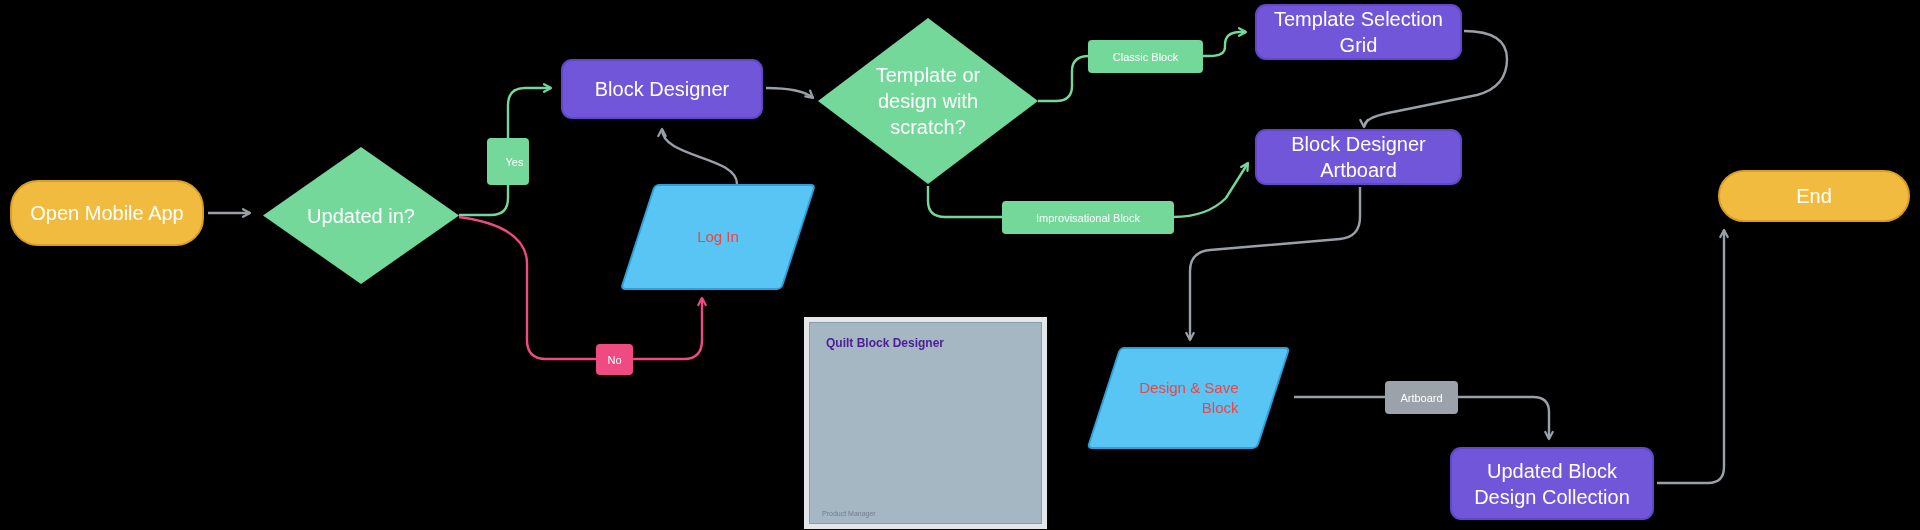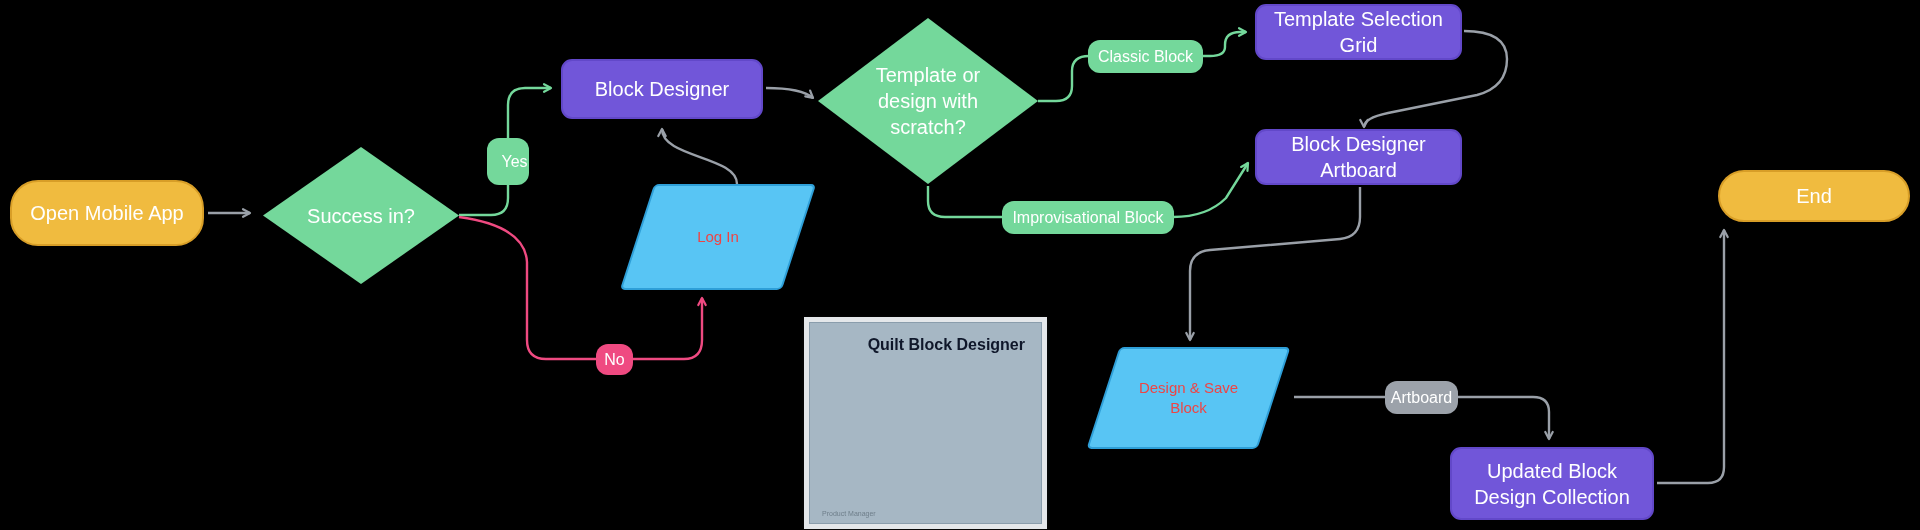--- a/index.html
+++ b/index.html
@@ -12,34 +12,34 @@
         border-radius:28px;}
   .process{background:var(--purple,#7156D9);border:2px solid #6248C9;border-radius:11px;}
   .diamond{clip-path:polygon(50% 0,100% 50%,50% 100%,0 50%);background:var(--green,#74D89B);}
   .para{position:absolute;box-sizing:border-box;}
   .para .para-bg{position:absolute;top:0;bottom:0;left:19px;right:19px;
         transform:skewX(-18deg);background:var(--blue,#58C5F4);
         border:2px solid var(--blue-border,#2E9FD8);border-radius:5px;}
   .para .para-txt{position:relative;z-index:1;height:100%;display:flex;align-items:center;
         justify-content:center;text-align:center;color:#ef4444;font-size:15px;line-height:1.35;}
   .chip{position:absolute;display:flex;align-items:center;justify-content:center;
-        color:#fff;font-size:16px;border-radius:12px;box-sizing:border-box;text-align:center;}
+        color:#fff;font-size:11px;border-radius:4px;box-sizing:border-box;text-align:center;}
   .chip.green{background:var(--green,#74D89B);}
   .chip.pink{background:var(--pink,#EF4A81);}
   .chip.gray{background:var(--gray-label,#9CA2AA);}
   .note{position:absolute;box-sizing:border-box;background:var(--note-edge,#E4E7EA);
         padding:5px;box-shadow:0 1px 4px rgba(255,255,255,0.06);}
   .note-inner{position:relative;width:100%;height:100%;box-sizing:border-box;
         background:var(--note-bg,#A6B7C4);border:1px solid #8A9DAC;padding:13px 16px;}
-  .note-title{font-size:16px;font-weight:700;color:#0f172a;margin:0 0 14px 0;text-align:right;}
+  .note-title{font-size:12px;font-weight:700;color:#4c1d95;margin:0 0 14px 0;}
   .note-list{margin:0;padding-left:21px;color:#243240;font-size:15px;}
   .note-list li{margin-bottom:9px;line-height:1.35;}
   .note-footer{position:absolute;left:12px;bottom:6px;font-size:7px;color:#6E7E8A;}
   .w110{width:112px;display:inline-block;}
-  .w100{width:100px;display:inline-block;}
+  .w100{width:100px;display:inline-block;text-align:right;}
 </style>
 </head>
 <body>
 
 <svg class="edges" width="1920" height="530" viewBox="0 0 1920 530">
   <defs>
     <marker id="ah-gray" viewBox="0 0 14 14" refX="11" refY="7" markerWidth="13" markerHeight="13" orient="auto" markerUnits="userSpaceOnUse">
       <path d="M3.5 3 L11 7 L3.5 11" fill="none" stroke="#9AA0A8" stroke-width="2.4" stroke-linecap="round" stroke-linejoin="round"></path>
     </marker>
     <marker id="ah-green" viewBox="0 0 14 14" refX="11" refY="7" markerWidth="13" markerHeight="13" orient="auto" markerUnits="userSpaceOnUse">
@@ -60,21 +60,21 @@
   <path d="M 1360 187 L 1360 217 Q 1360 237 1340 239 L 1210 250 Q 1190 252 1190 271 L 1190 340" fill="none" stroke="#9AA0A8" stroke-width="2.4" marker-end="url(#ah-gray)"></path>
   <path d="M 1294 397 L 1533 397 Q 1549 397 1549 412 L 1549 439" fill="none" stroke="#9AA0A8" stroke-width="2.4" marker-end="url(#ah-gray)"></path>
   <path d="M 1657 483 L 1708 483 Q 1724 483 1724 467 L 1724 230" fill="none" stroke="#9AA0A8" stroke-width="2.4" marker-end="url(#ah-gray)"></path>
 </svg>
 
 <div class="node start-end" style="left:10px;top:180px;width:194px;height:66px;">
   <span>Open  Mobile App</span>
 </div>
 
 <div class="node diamond" style="left:263px;top:147px;width:196px;height:137px;">
-  <span>Success in?</span>
+  <span>Updated in?</span>
 </div>
 
 <div class="node process" style="left:561px;top:59px;width:202px;height:60px;">
   <span>Block Designer</span>
 </div>
 
 <div class="para" style="left:618px;top:184px;width:200px;height:106px;">
   <div class="para-bg"></div>
   <div class="para-txt">Log In</div>
 </div>

